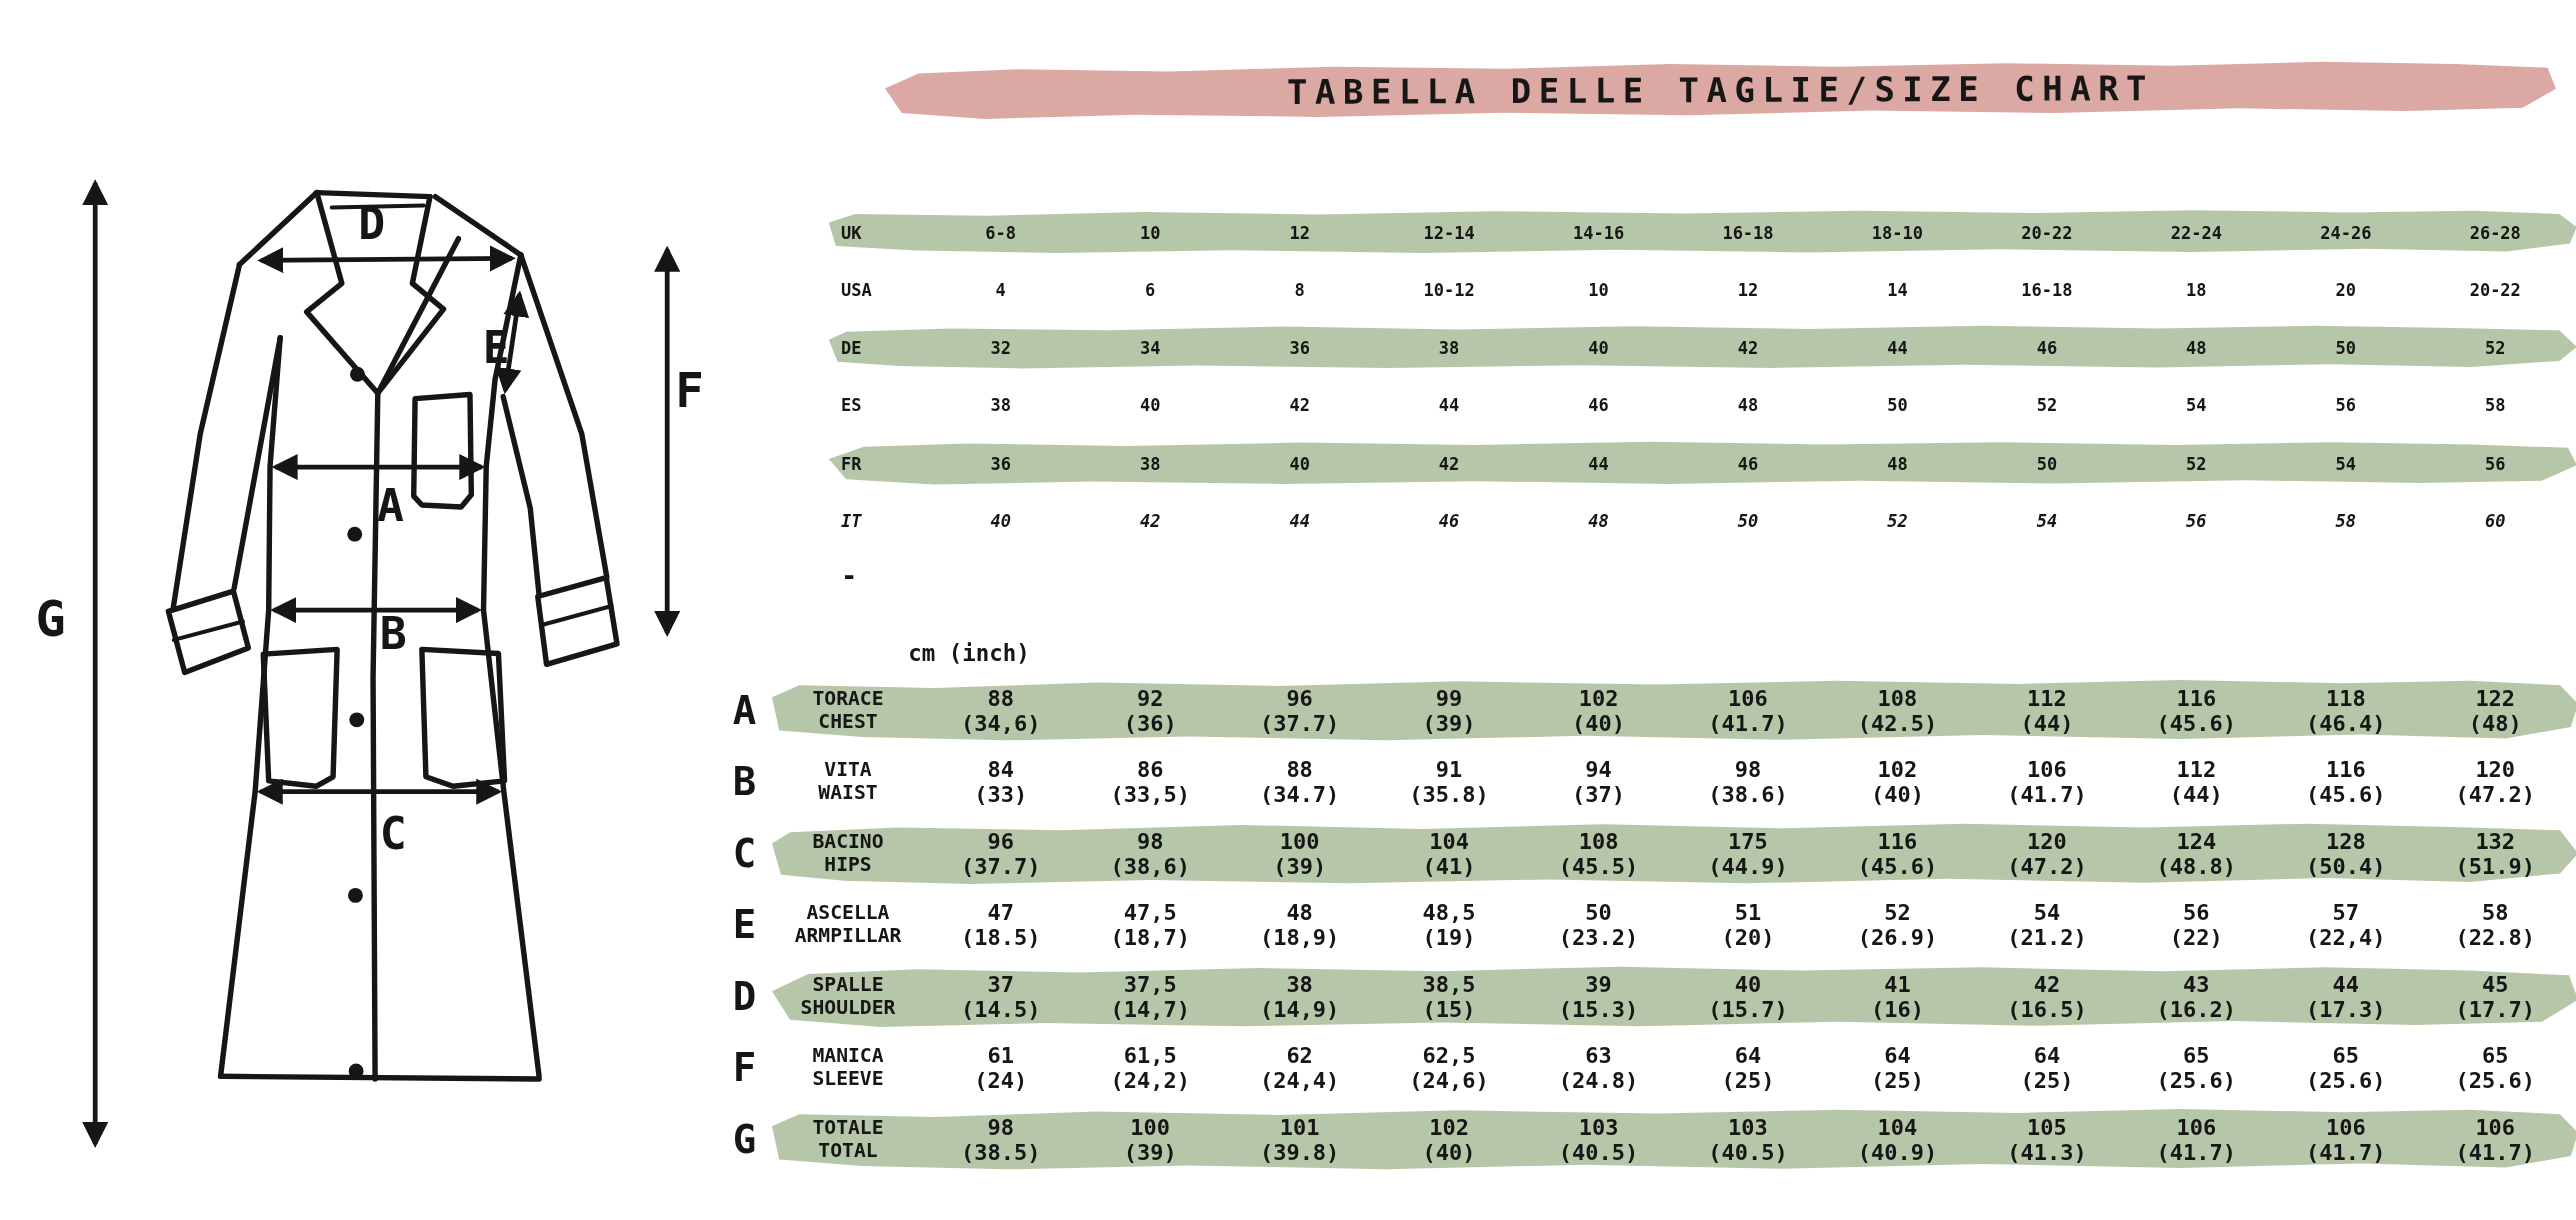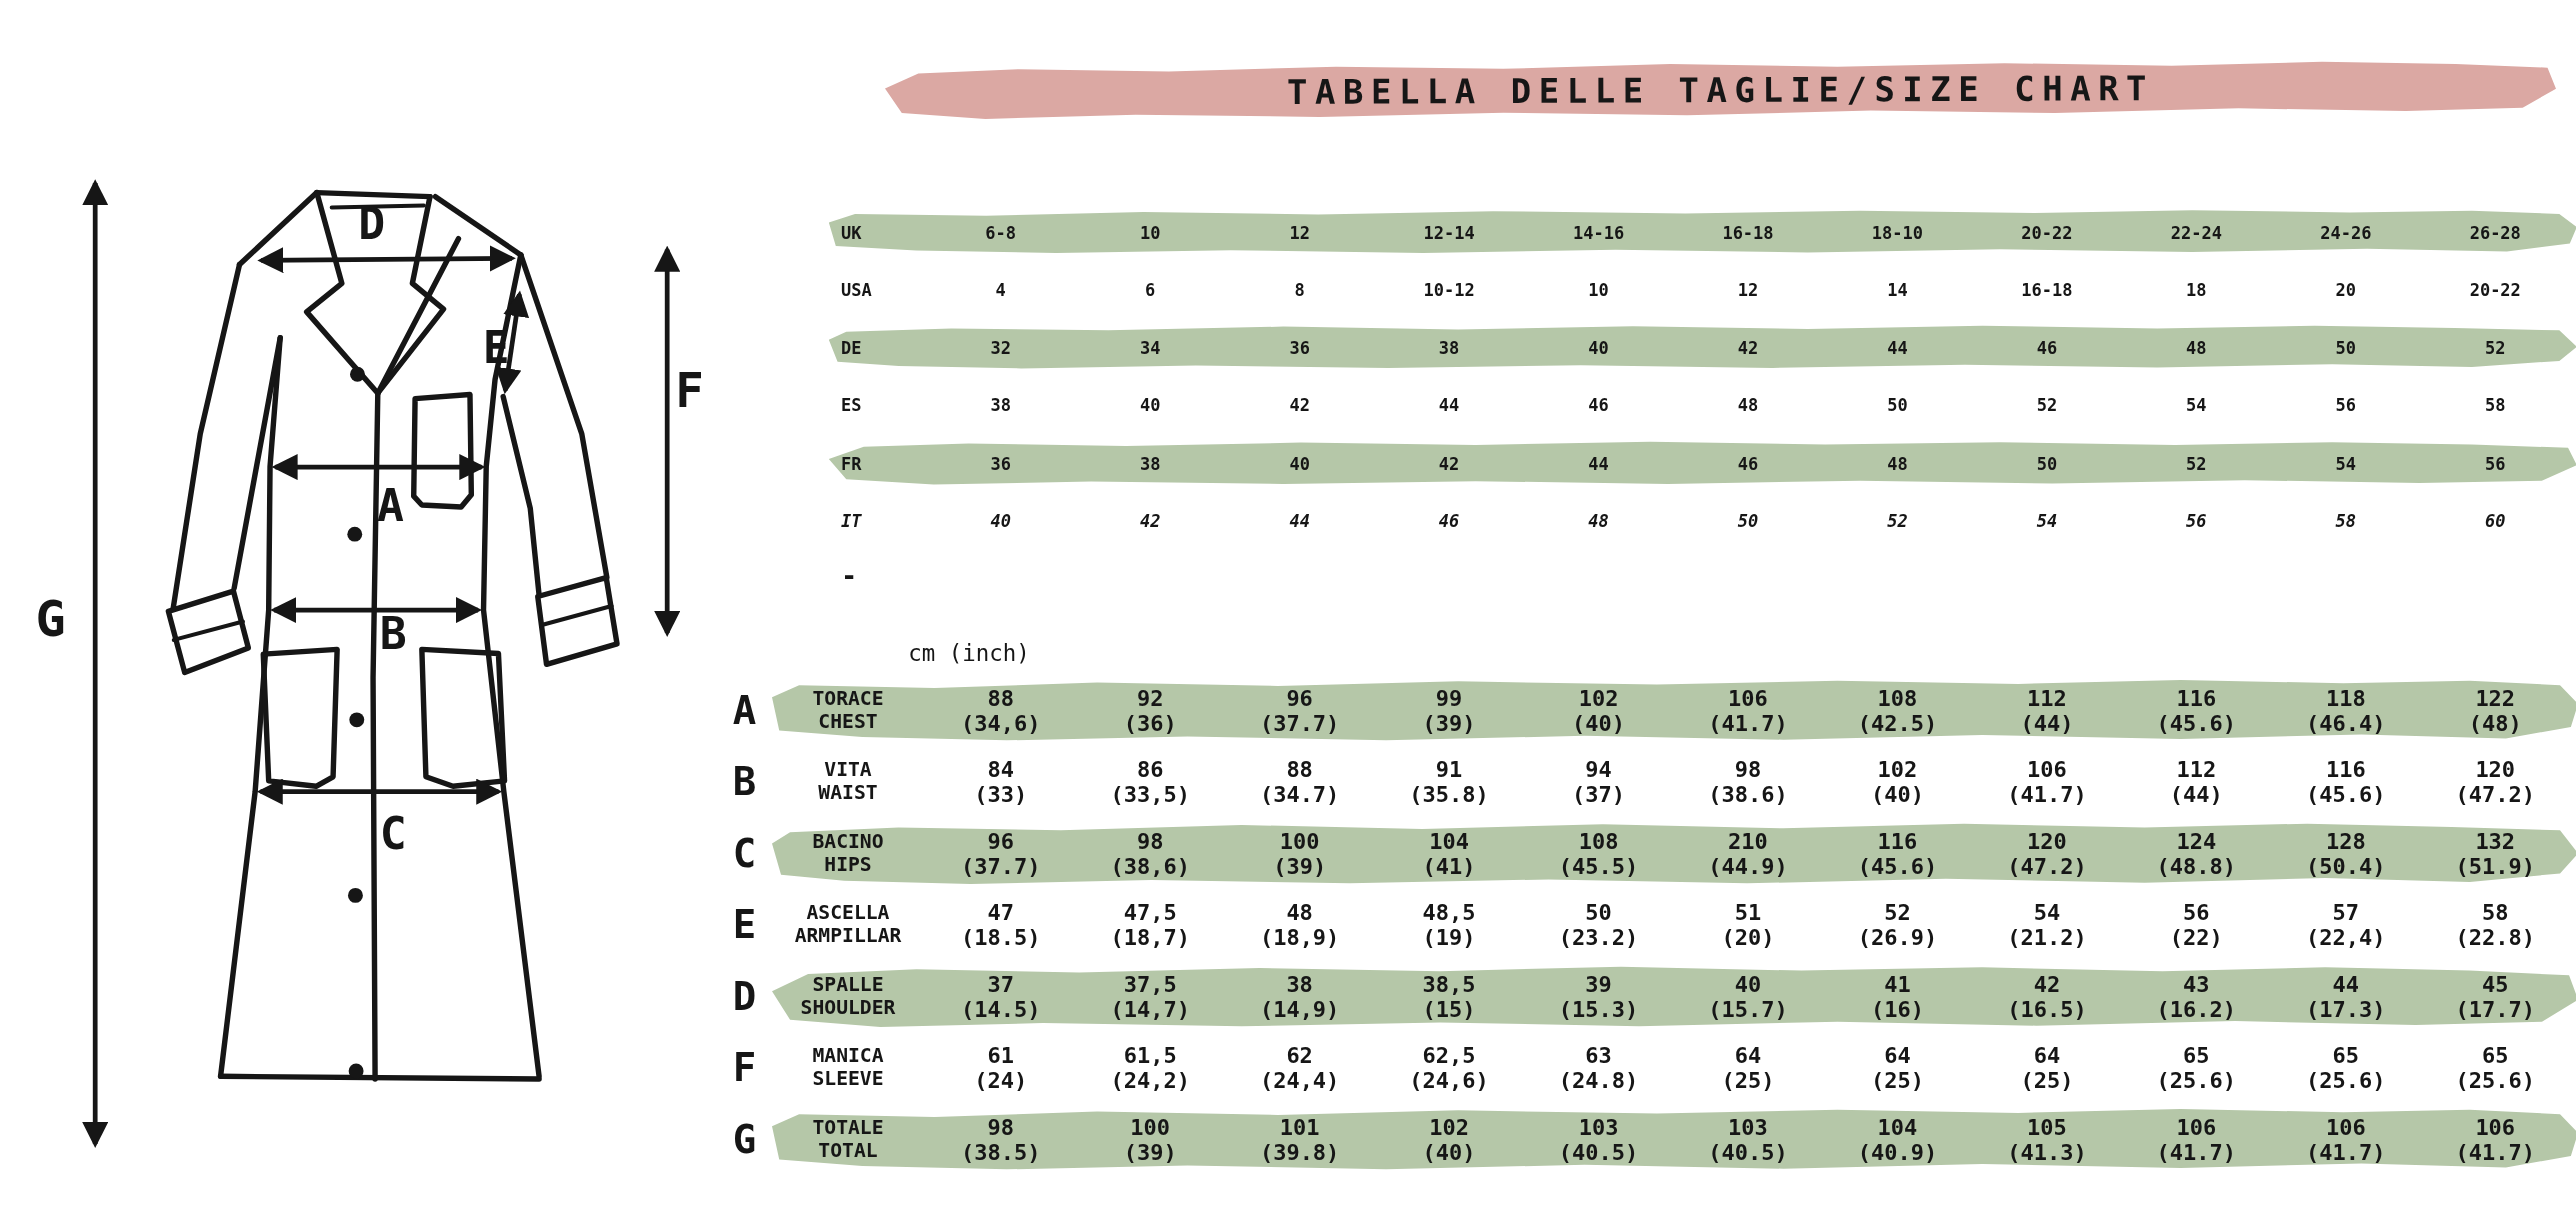--- a/index.html
+++ b/index.html
@@ -30,21 +30,21 @@
   .conv-row .cell{position:relative;z-index:1;flex:1;text-align:center;}
   
   .meas-row{
     position:absolute;left:719px;width:1851px;height:61px;
     display:flex;align-items:center;font-weight:bold;
   }
   .meas-row .letter{position:relative;z-index:1;width:51px;font-size:39px;line-height:61px;text-align:center;}
   .meas-row .mlabel{position:relative;z-index:1;width:156px;font-size:19.7px;line-height:22.4px;text-align:center;}
   .meas-row .mcell{position:relative;z-index:1;flex:1;font-size:22px;line-height:25px;text-align:center;}
   .dash{position:absolute;left:841px;top:560px;font-size:27px;font-weight:bold;}
-  .unit{position:absolute;left:874px;top:640px;width:190px;text-align:center;font-size:22.4px;font-weight:normal;}
+  .unit{position:absolute;left:874px;top:640px;width:190px;text-align:center;font-size:22.4px;font-weight:bold;}
   .garment{position:absolute;left:0;top:95px;}
 </style>
 </head>
 <body>
 
 <div class="page">
 
   <svg class="garment" width="780" height="1125" viewBox="0 140 1150 1660">
     <defs>
       <marker id="ah" viewBox="0 0 10 10" refX="8.5" refY="5" markerWidth="5.5" markerHeight="5.5" orient="auto-start-reverse">
@@ -333,21 +333,21 @@
       </div>
       <div class="mcell">
         <div>104</div>
         <div>(41)</div>
       </div>
       <div class="mcell">
         <div>108</div>
         <div>(45.5)</div>
       </div>
       <div class="mcell">
-        <div>210</div>
+        <div>175</div>
         <div>(44.9)</div>
       </div>
       <div class="mcell">
         <div>116</div>
         <div>(45.6)</div>
       </div>
       <div class="mcell">
         <div>120</div>
         <div>(47.2)</div>
       </div>

